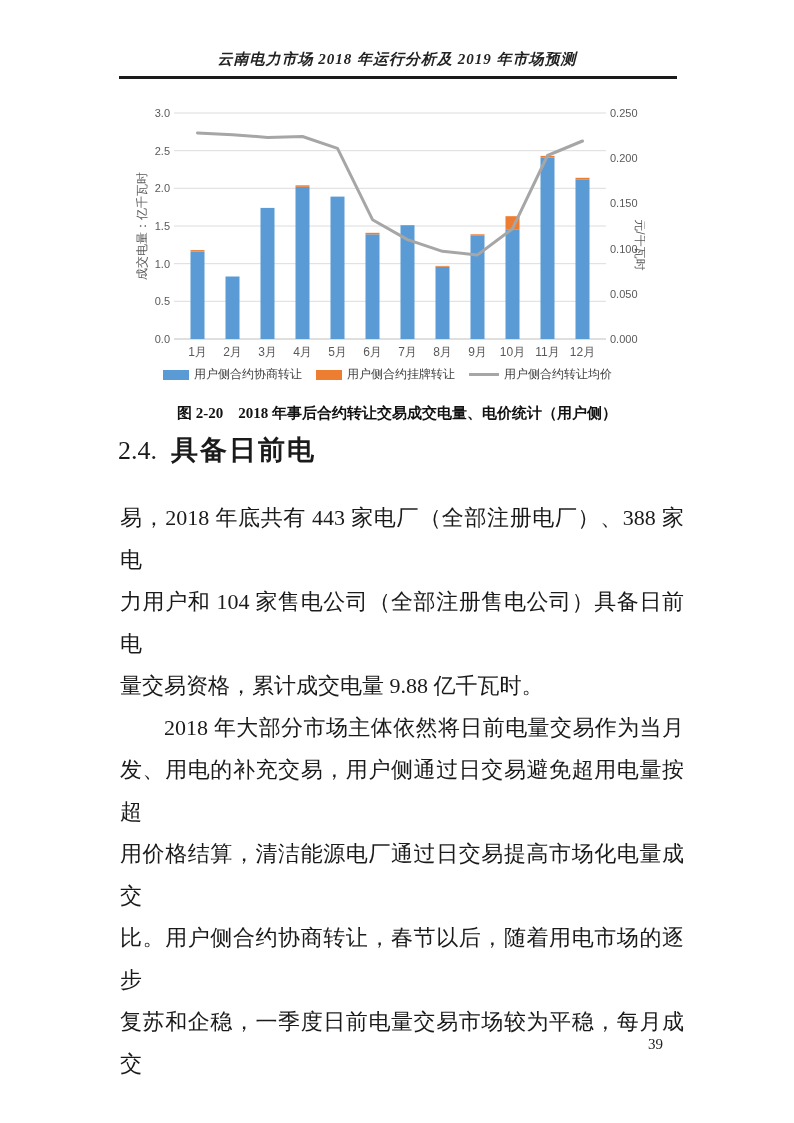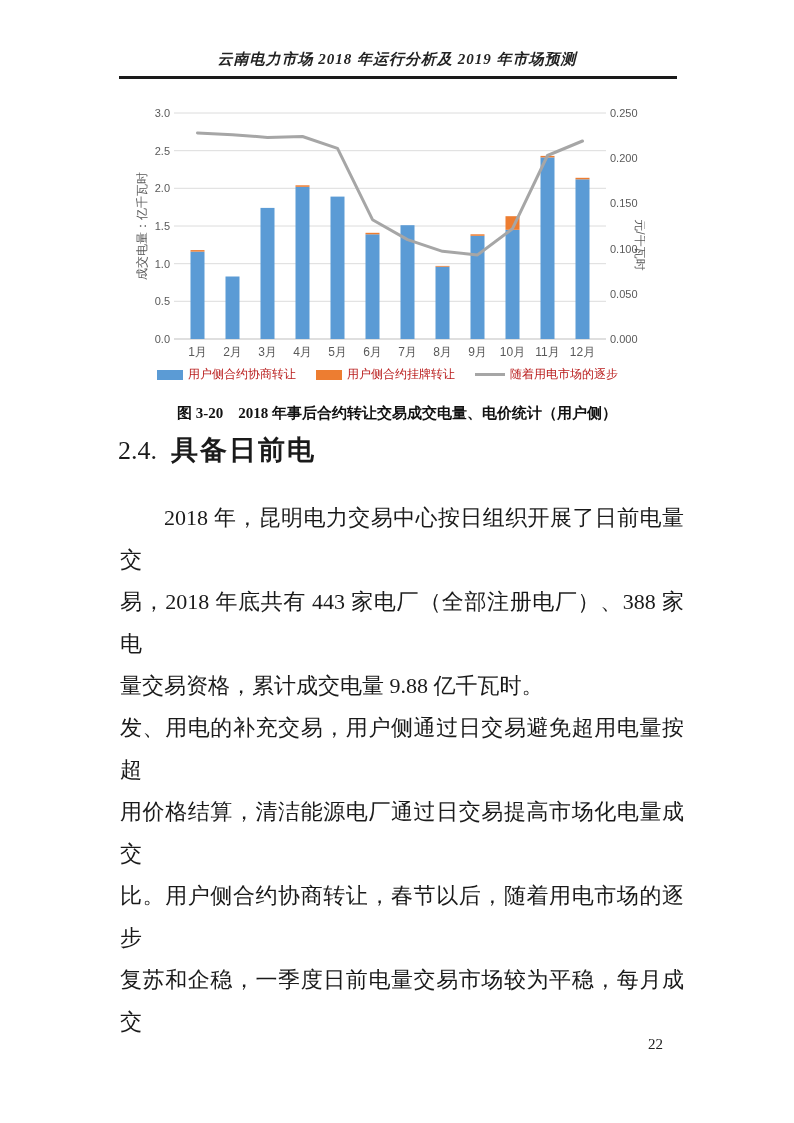--- a/index.html
+++ b/index.html
@@ -7,22 +7,22 @@
         font-family:"Liberation Serif","DejaVu Serif",serif;color:#1a1a1a;}
   .header{position:absolute;top:50px;left:0;width:100%;text-align:center;
           font-style:italic;font-weight:bold;font-size:15px;letter-spacing:1px;color:#222;}
   .rule{position:absolute;top:76px;left:119px;width:558px;height:3px;background:#1a1a1a;}
   .chart{position:absolute;left:130px;top:95px;width:515px;height:268px;}
   .chart svg{display:block;}
   .tick{font-family:"Liberation Sans","DejaVu Sans",sans-serif;font-size:11px;fill:#595959;}
   .xtick{font-family:"Liberation Sans","DejaVu Sans",sans-serif;font-size:12px;fill:#595959;}
   .axis-title{font-family:"Liberation Sans","DejaVu Sans",sans-serif;font-size:12px;fill:#595959;}
   .legend{position:absolute;left:130px;top:366px;width:515px;display:flex;justify-content:center;
-          align-items:center;gap:20px;font-family:"Liberation Sans","DejaVu Sans",sans-serif;
-          font-size:12px;color:#b91c1c;}
+          align-items:center;gap:14px;font-family:"Liberation Sans","DejaVu Sans",sans-serif;
+          font-size:12px;color:#404040;}
   .legend-item{display:inline-flex;align-items:center;gap:5px;white-space:nowrap;}
   .sw-rect{display:inline-block;width:26px;height:10px;}
   .sw-line{display:inline-block;width:30px;height:3px;}
   .caption{position:absolute;top:404px;left:0;width:100%;text-align:center;
            font-weight:bold;font-size:15px;color:#111;}
   .heading{position:absolute;top:432px;left:118px;white-space:nowrap;}
   .heading .num{font-weight:normal;font-size:26px;font-family:"Liberation Serif","DejaVu Serif",serif;
                 margin-right:14px;}
   .heading .zh{font-weight:bold;font-size:27px;letter-spacing:2px;
                font-family:"Liberation Sans","DejaVu Sans",sans-serif;}
@@ -104,34 +104,35 @@
       <span class="legend-item">
         <span class="sw-rect" style="background: rgb(91, 155, 213);"></span>
         <span>用户侧合约协商转让</span>
       </span>
       <span class="legend-item">
         <span class="sw-rect" style="background: rgb(237, 125, 49);"></span>
         <span>用户侧合约挂牌转让</span>
       </span>
       <span class="legend-item">
         <span class="sw-line" style="background: rgb(166, 166, 166);"></span>
-        <span>随着用电市场的逐步</span>
+        <span>用户侧合约转让均价</span>
       </span>
     </div>
 
-  <div class="caption">图 3-20　2018 年事后合约转让交易成交电量、电价统计（用户侧）</div>
+  <div class="caption">图 2-20　2018 年事后合约转让交易成交电量、电价统计（用户侧）</div>
 
   <div class="heading">
     <span class="num">2.4.</span><span class="zh">具备日前电</span>
   </div>
 
   <div class="body-text" id="body-text">
-      <div class="bline indent">2018 年，昆明电力交易中心按日组织开展了日前电量交</div>
       <div class="bline">易，2018 年底共有 443 家电厂（全部注册电厂）、388 家电</div>
+      <div class="bline">力用户和 104 家售电公司（全部注册售电公司）具备日前电</div>
       <div class="bline short">量交易资格，累计成交电量 9.88 亿千瓦时。</div>
+      <div class="bline indent">2018 年大部分市场主体依然将日前电量交易作为当月</div>
       <div class="bline">发、用电的补充交易，用户侧通过日交易避免超用电量按超</div>
       <div class="bline">用价格结算，清洁能源电厂通过日交易提高市场化电量成交</div>
       <div class="bline">比。用户侧合约协商转让，春节以后，随着用电市场的逐步</div>
       <div class="bline">复苏和企稳，一季度日前电量交易市场较为平稳，每月成交</div>
     </div>
 
-  <div class="pageno">22</div>
+  <div class="pageno">39</div>
 </div>
 
 </body></html>

